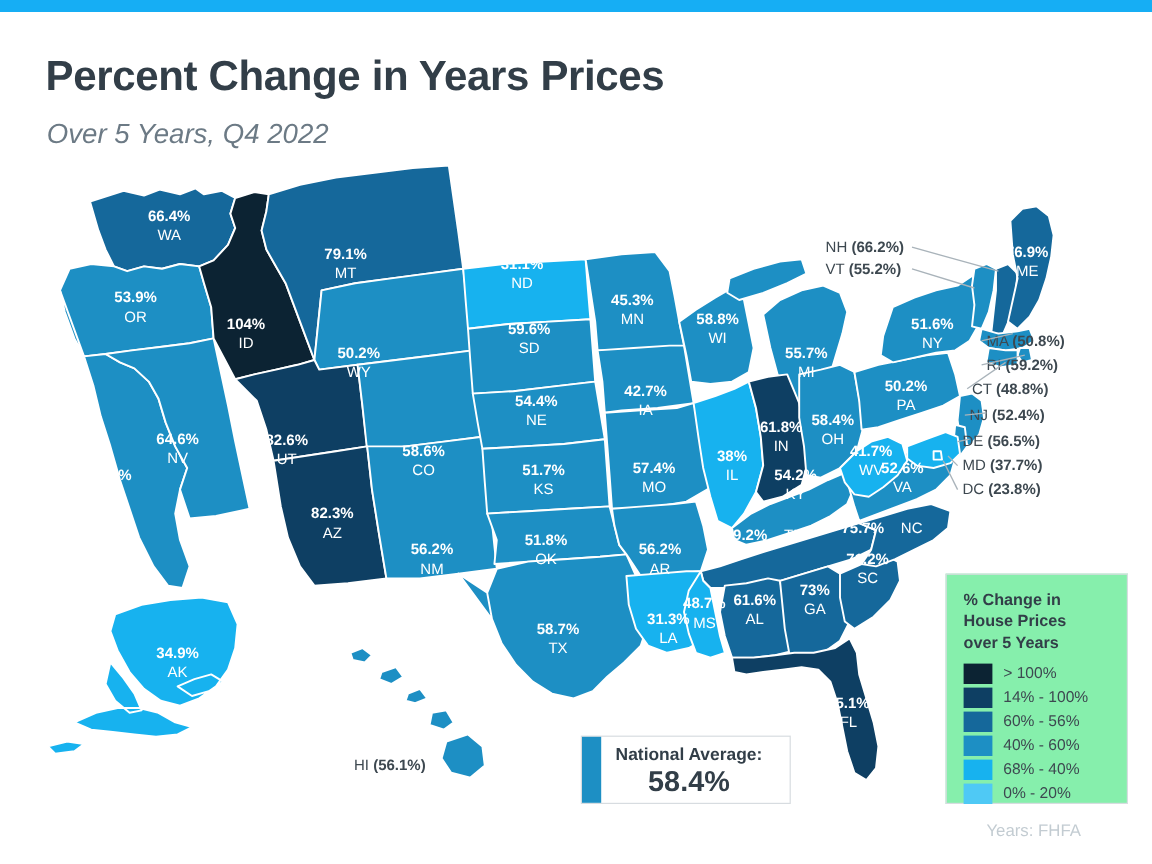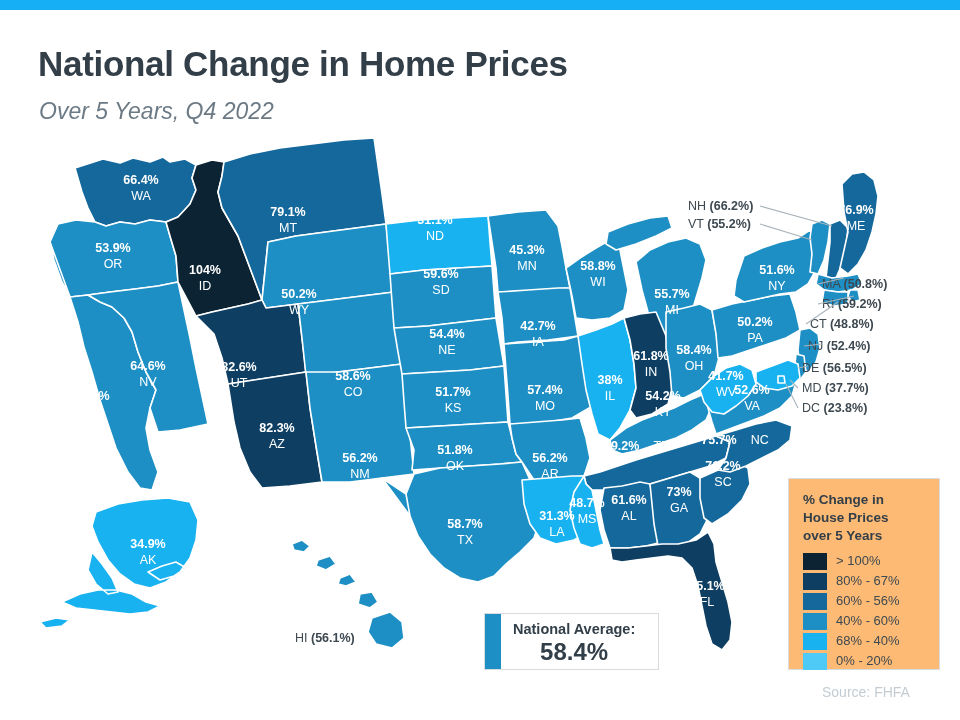--- a/index.html
+++ b/index.html
@@ -22,21 +22,21 @@
   .st{stroke:#ffffff;stroke-width:1.6;stroke-linejoin:round;}
   .lbl{fill:#ffffff;font-family:"Liberation Sans","DejaVu Sans",sans-serif;text-anchor:middle;}
   .lbl .v{font-size:12.5px;font-weight:bold;}
   .lbl .a{font-size:12.5px;font-weight:normal;}
   .callout{fill:#3d4850;font-family:"Liberation Sans","DejaVu Sans",sans-serif;font-size:12.5px;}
   .callout tspan.b{font-weight:bold;}
   .leader{stroke:#a9b3ba;stroke-width:1.1;fill:none;}
 
   #legend{
     position:absolute;left:788px;top:478px;width:152px;height:192px;
-    background:#fdba74;border:1px solid #d7dce0;box-sizing:border-box;
+    background:#86efac;border:1px solid #d7dce0;box-sizing:border-box;
     padding:12px 12px 8px 14px;
   }
   #legend .ltitle{font-size:13.5px;font-weight:bold;color:#323e48;line-height:1.33;margin-bottom:8px;}
   #legend .row{display:flex;margin-bottom:3px;}
   #legend .sw{width:24px;height:17px;margin-right:9px;flex:none;}
   #legend .lt{font-size:13px;color:#3d4850;white-space:nowrap;}
 
   #natavg{
     position:absolute;left:484px;top:613px;width:175px;height:57px;
     background:#ffffff;border:1px solid #d7dce0;box-sizing:border-box;
@@ -50,21 +50,21 @@
   #source{
     position:absolute;left:822px;top:684px;
     font-size:14px;color:#c3ccd2;
   }
 </style>
 </head>
 <body>
 
 <div id="topbar"></div>
 
-<div id="title">National Change in Home Prices</div>
+<div id="title">Percent Change in Years Prices</div>
 <div id="subtitle">Over 5 Years, Q4 2022</div>
 
 <div id="mapwrap">
 <svg class="usmap" viewBox="0 0 960 560" xmlns="http://www.w3.org/2000/svg">
 
   <path class="st" fill="#15689b" d="M75,36 L103,27 L120,31 L133,26 L150,30 L163,25 L170,30 L185,27 L196,33 L192,46 L196,58 L190,72 L178,85 L166,90 L150,88 L135,92 L120,90 L106,94 L95,90 L88,76 L82,60 Z"></path>
   <path class="st" fill="#1d8fc4" d="M58,92 L76,88 L95,90 L106,94 L120,90 L135,92 L150,88 L166,90 L170,104 L176,124 L178,150 L158,154 L135,157 L110,160 L88,163 L70,165 L62,150 L54,128 L50,110 Z"></path>
   <path class="st" fill="#1d8fc4" d="M50,110 L54,128 L62,150 L70,165 L78,190 L84,215 L92,240 L100,268 L108,292 L116,316 L128,340 L140,356 L152,358 L158,340 L150,318 L146,296 L150,276 L156,258 L146,240 L138,220 L132,200 L124,186 L112,175 L100,170 L88,163 L70,165 Z"></path>
   <path class="st" fill="#1d8fc4" d="M88,163 L110,160 L135,157 L158,154 L178,150 L184,178 L190,206 L196,236 L202,264 L208,292 L180,298 L158,300 L150,276 L156,258 L146,240 L138,220 L132,200 L124,186 L112,175 L100,170 Z"></path>
   <path class="st" fill="#0c2333" d="M196,33 L212,28 L224,30 L222,44 L218,60 L222,76 L230,90 L238,104 L244,120 L250,136 L256,152 L262,168 L248,172 L230,176 L212,180 L196,184 L178,150 L176,124 L170,104 L166,90 L178,85 L190,72 L196,58 L192,46 Z"></path>
@@ -347,34 +347,34 @@
     <div>House Prices</div>
     <div>over 5 Years</div>
   </div>
   <div id="legend-rows">
       <div class="row">
         <span class="sw" style="background: rgb(12, 35, 51);"></span>
         <span class="lt">&gt; 100%</span>
       </div>
       <div class="row">
         <span class="sw" style="background: rgb(14, 63, 99);"></span>
-        <span class="lt">80% - 67%</span>
+        <span class="lt">14% - 100%</span>
       </div>
       <div class="row">
         <span class="sw" style="background: rgb(21, 104, 155);"></span>
         <span class="lt">60% - 56%</span>
       </div>
       <div class="row">
         <span class="sw" style="background: rgb(29, 143, 196);"></span>
         <span class="lt">40% - 60%</span>
       </div>
       <div class="row">
         <span class="sw" style="background: rgb(23, 178, 239);"></span>
         <span class="lt">68% - 40%</span>
       </div>
       <div class="row">
         <span class="sw" style="background: rgb(79, 201, 245);"></span>
         <span class="lt">0% - 20%</span>
       </div>
     </div>
 </div>
 
-<div id="source">Source: FHFA</div>
+<div id="source">Years: FHFA</div>
 
 </body></html>

